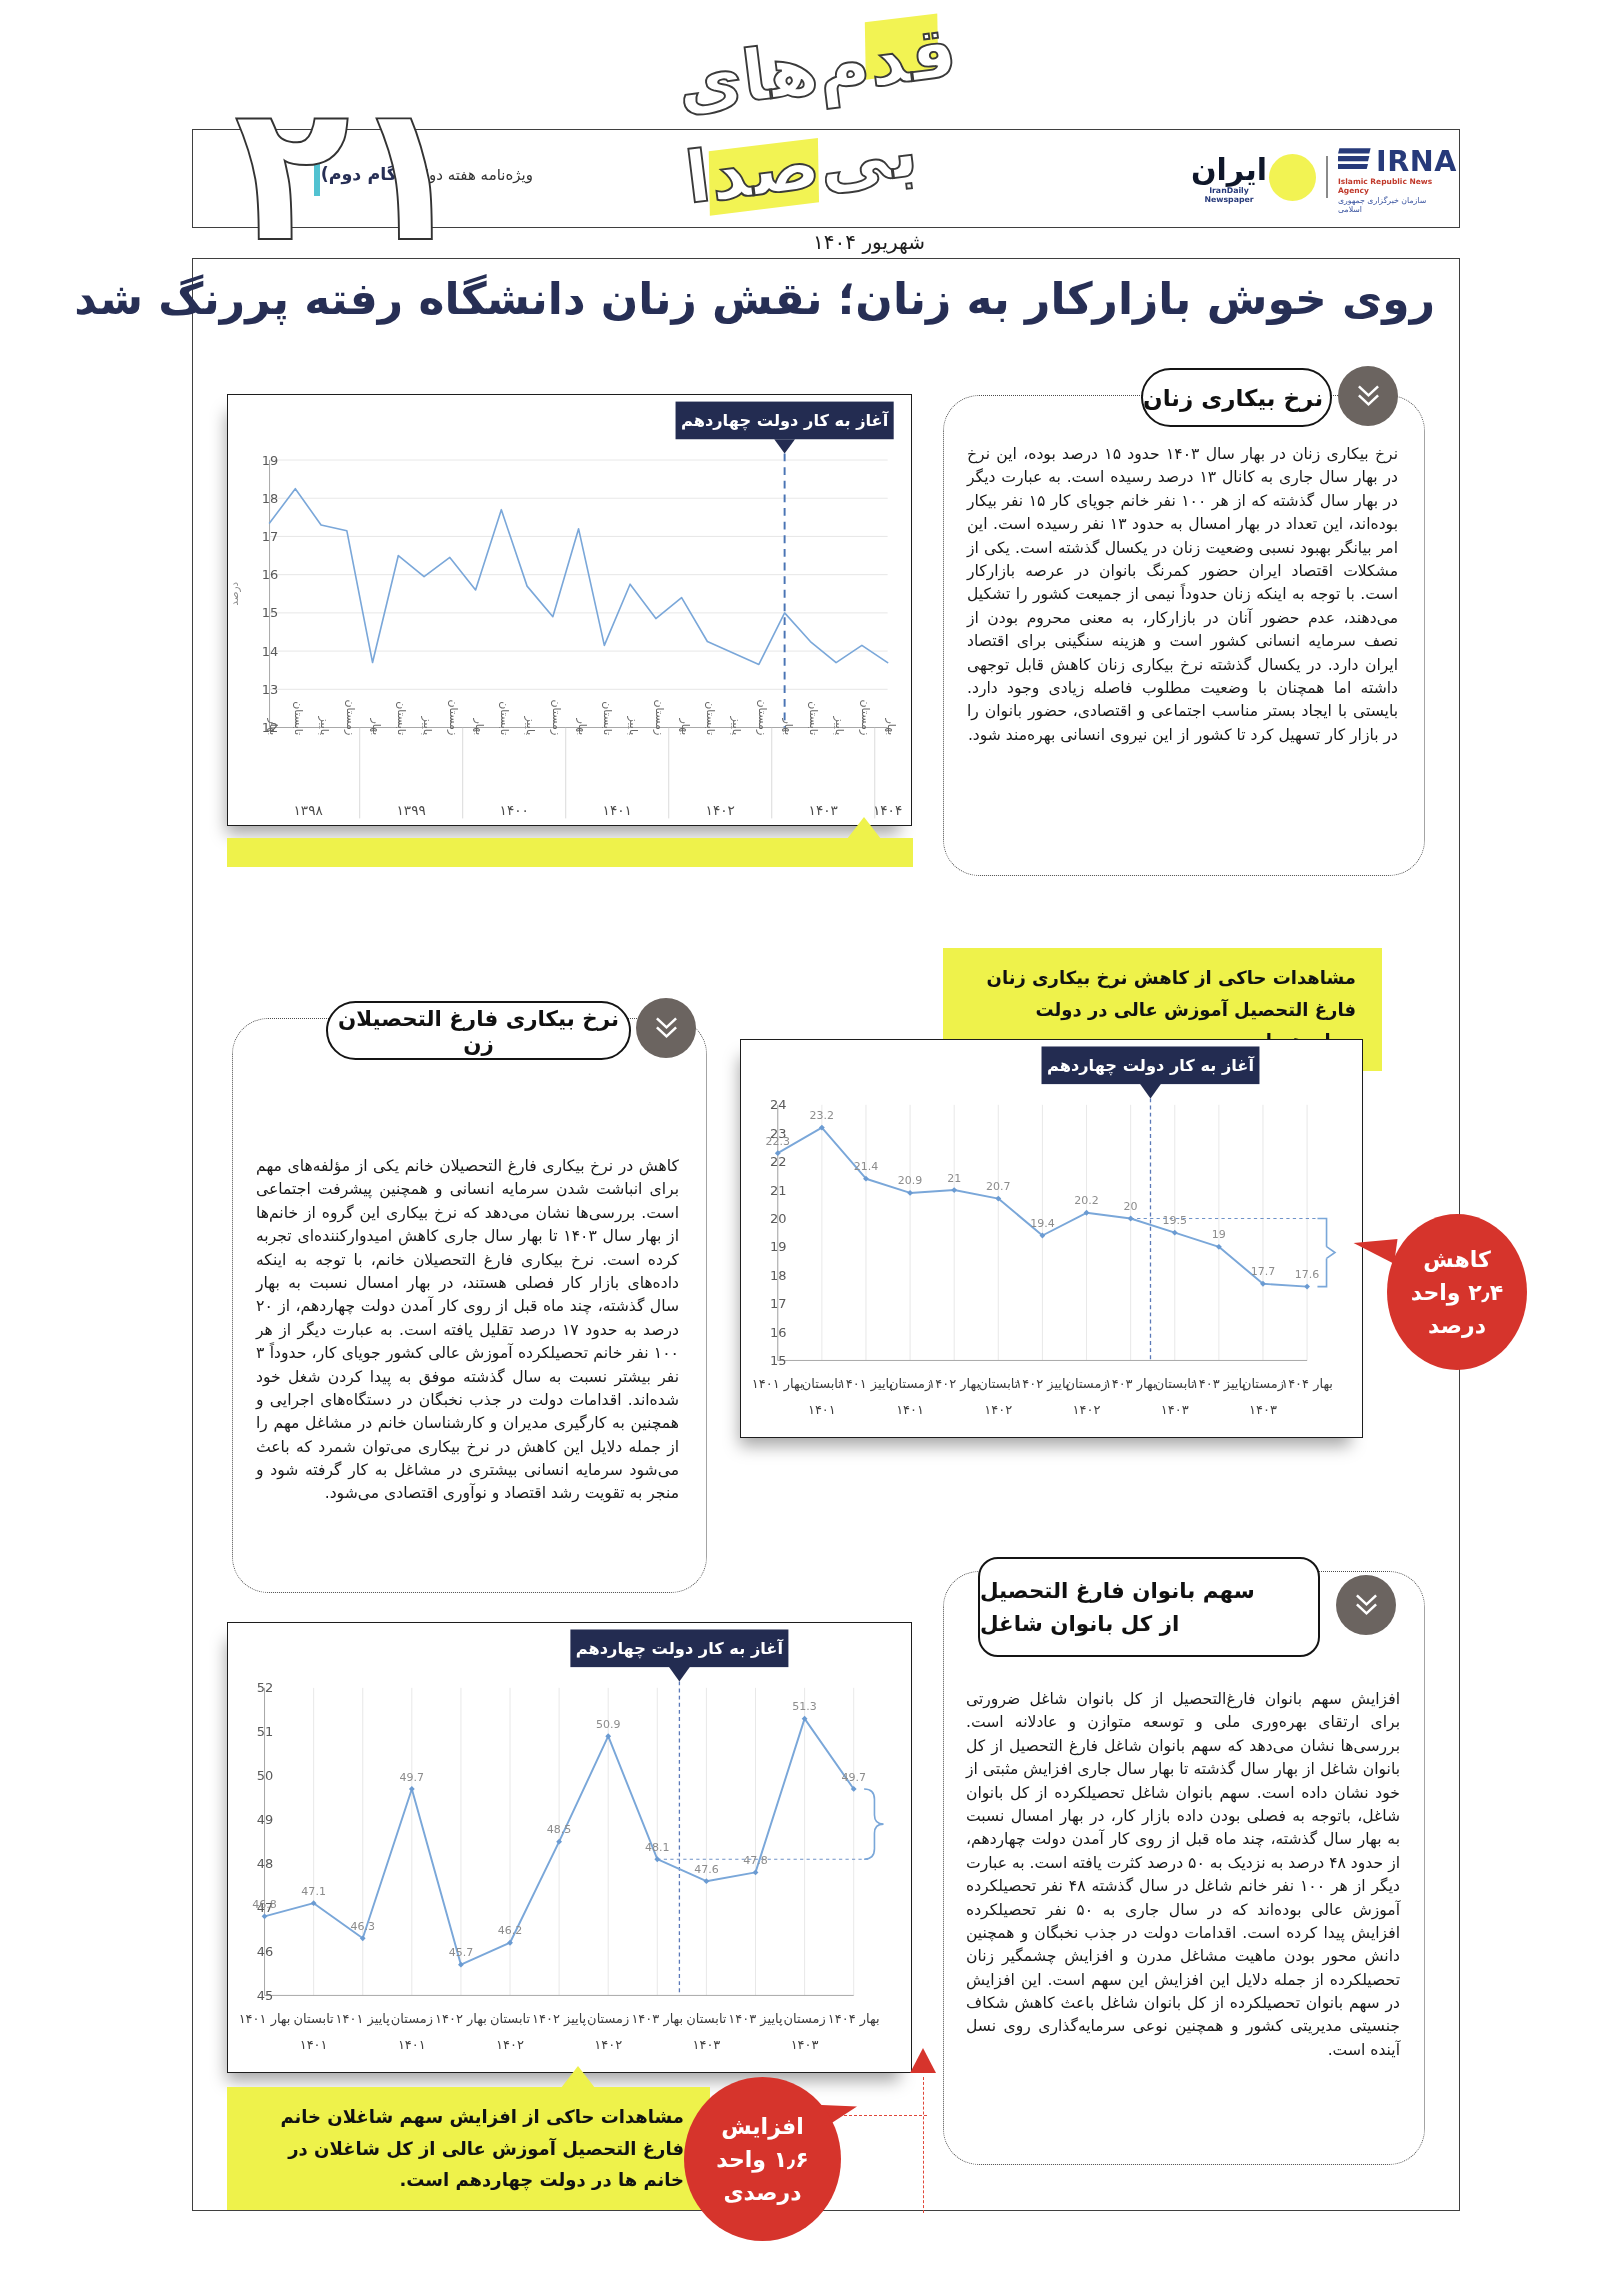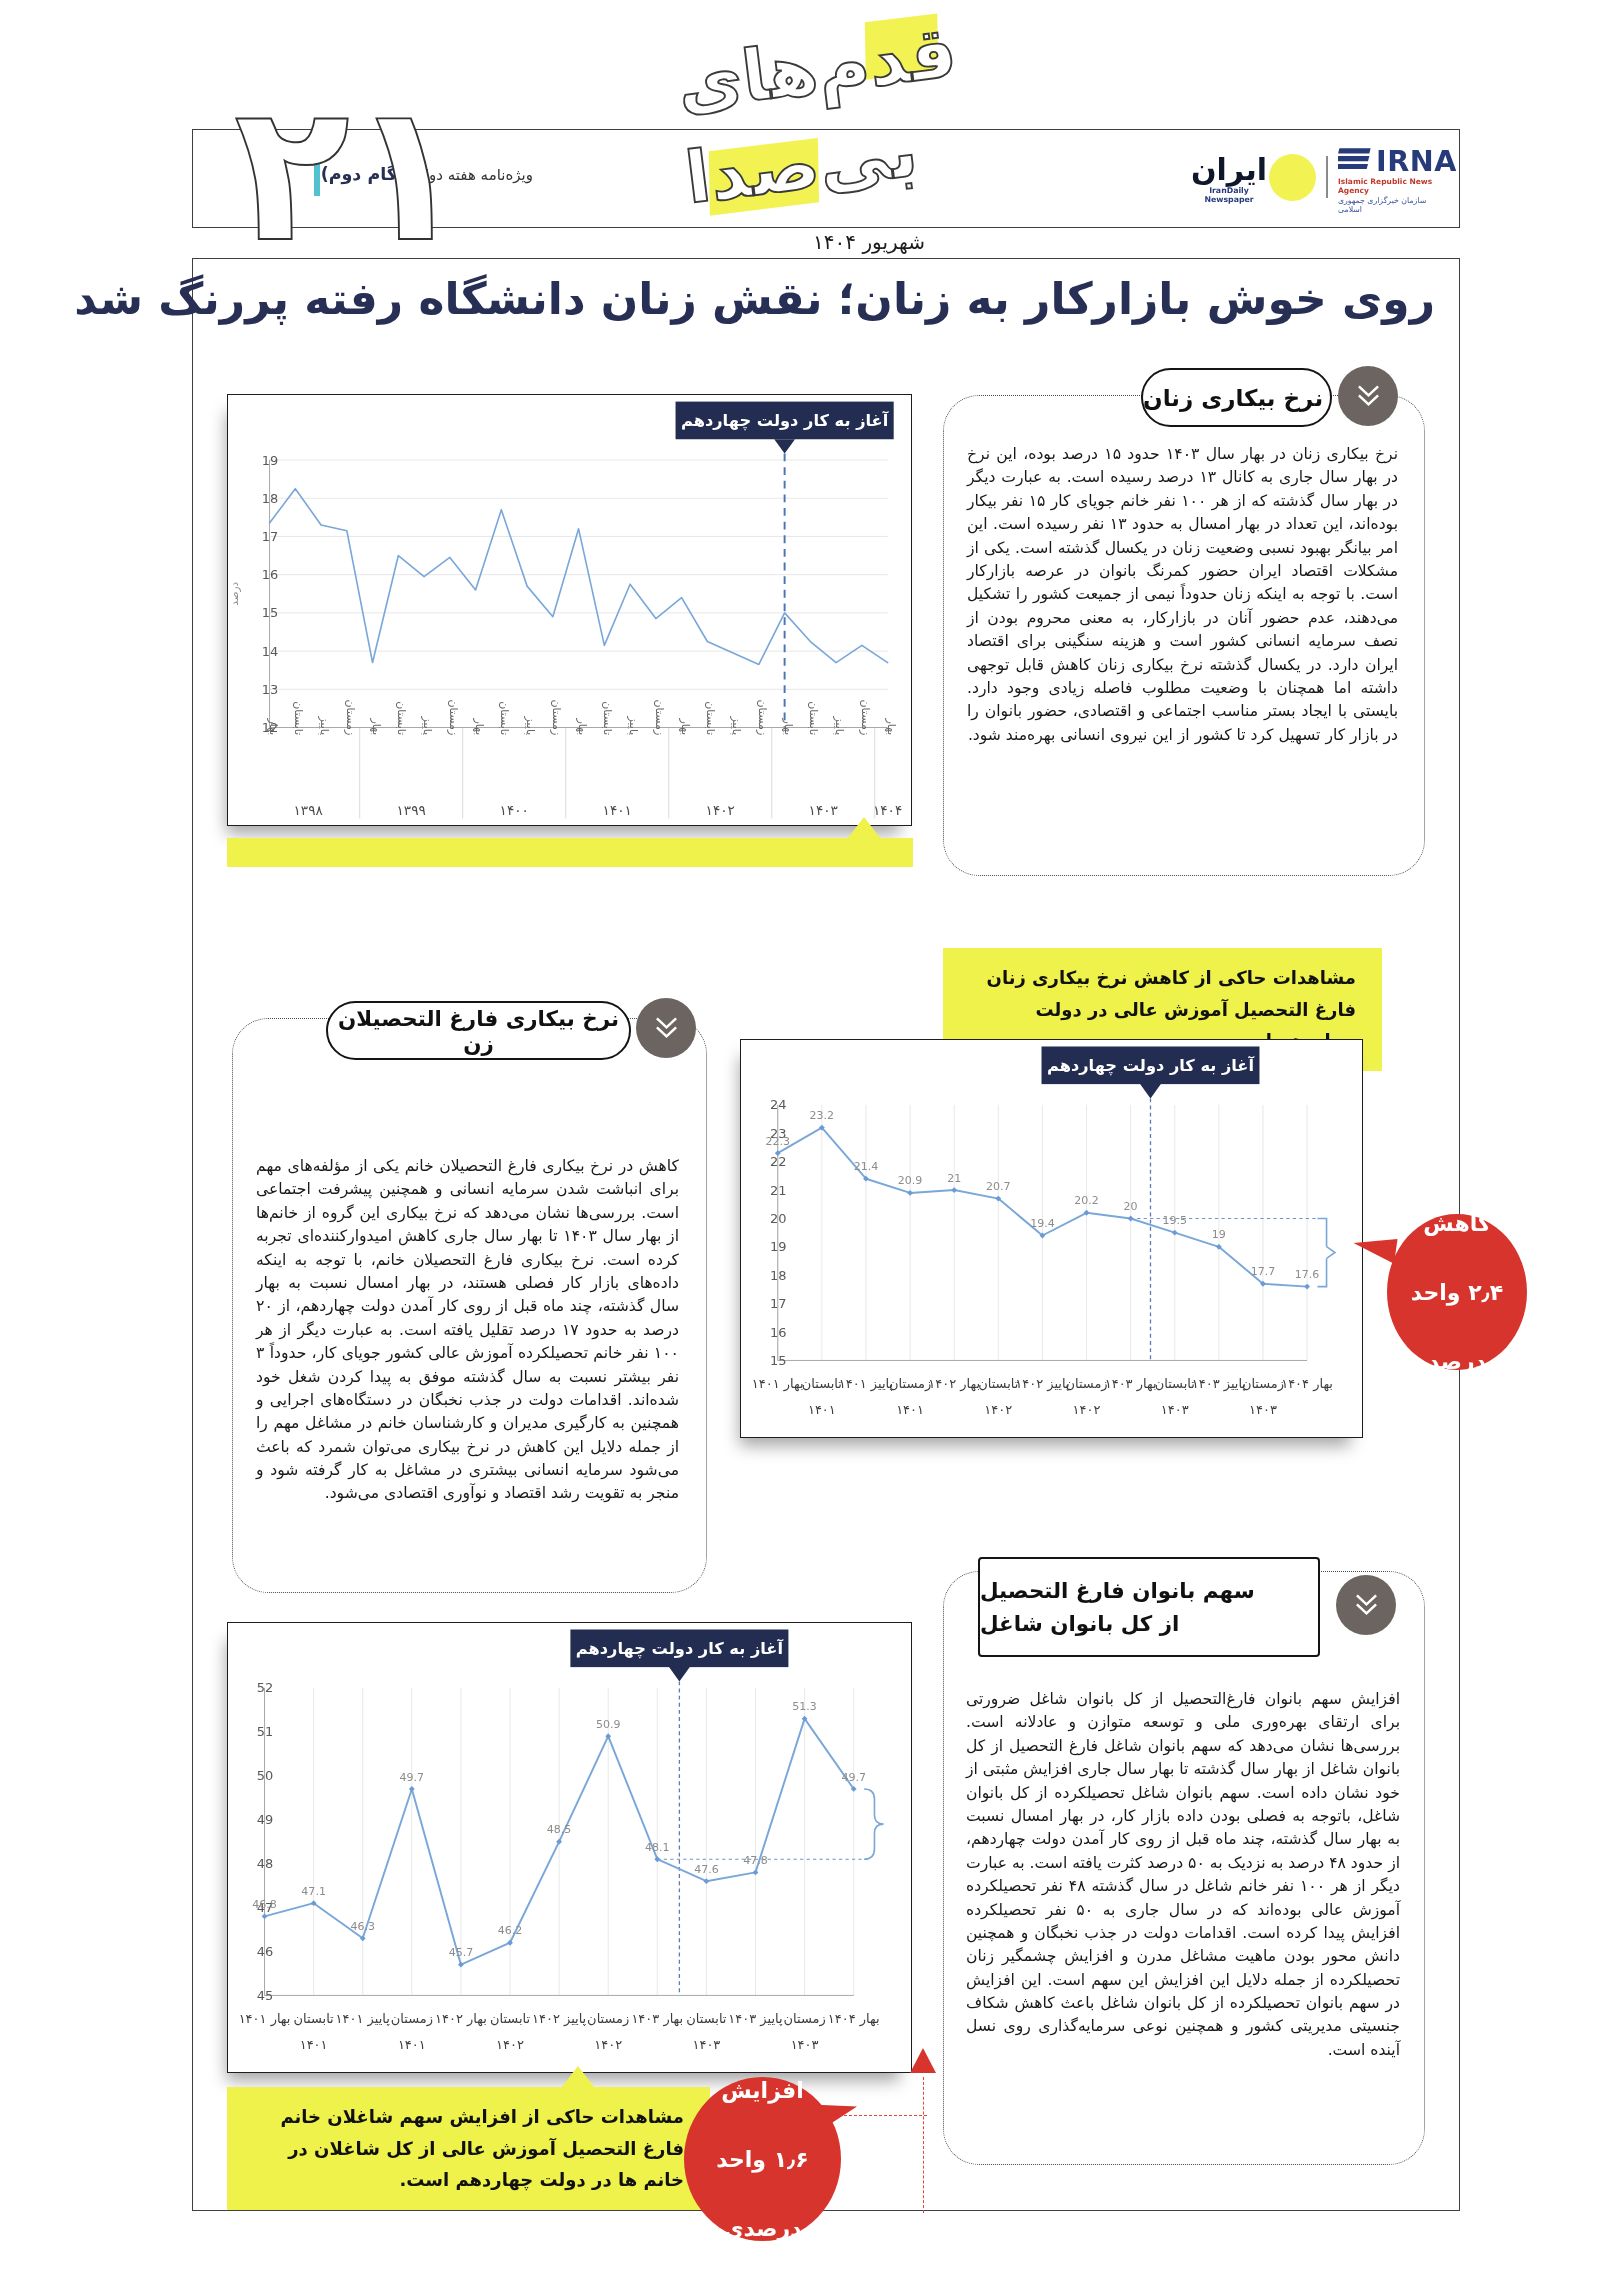--- a/index.html
+++ b/index.html
@@ -37,21 +37,21 @@
     color:#272f55;white-space:nowrap;z-index:2;}
   
   .card{border:1.6px dotted #4b4b4b;border-radius:36px;z-index:1;}
   .card1{left:943px;top:395px;width:480px;height:479px;}
   .card2{left:232px;top:1018px;width:473px;height:573px;}
   .card3{left:943px;top:1571px;width:480px;height:592px;}
   .pill{background:#fff;border:2.3px solid #141414;border-radius:649px;display:flex;flex-direction:column;
     align-items:flex-end;justify-content:center;font-weight:bold;color:#111;z-index:3;text-align:center;}
   .pill1{left:1141px;top:368px;width:187px;height:55px;font-size:23px;}
   .pill2{left:326px;top:1001px;width:301px;height:55px;font-size:21.4px;}
-  .pill3{left:978px;top:1557px;width:338px;height:96px;font-size:21.4px;border-radius:4px;line-height:1.55;}
+  .pill3{left:978px;top:1557px;width:338px;height:96px;font-size:21.4px;border-radius:20px;line-height:1.55;}
   .circ{width:60px;height:60px;border-radius:50%;background:#6b6460;display:flex;align-items:center;
     justify-content:center;z-index:3;}
   .circ1{left:1338px;top:366px;}
   .circ2{left:636px;top:998px;}
   .circ3{left:1336px;top:1575px;}
   .body-text{font-size:15.6px;line-height:1.5;color:#191919;text-align:justify;z-index:2;}
   .body1{left:967px;top:443px;width:431px;}
   .body2{left:256px;top:1155px;width:423px;}
   .body3{left:966px;top:1688px;width:434px;}
   
@@ -64,21 +64,21 @@
     text-align:right;padding:14.3px 26px;z-index:2;}
   .cap1{left:227px;top:838px;width:634px;}
   .cap2{left:943px;top:948px;width:387px;}
   .cap3{left:227px;top:2087px;width:431px;}
   .tri-up{position:absolute;width:0;height:0;border-left:17px solid transparent;
     border-right:17px solid transparent;border-bottom:22px solid #eef24b;top:-21px;}
   .tri-down{position:absolute;width:0;height:0;border-left:17px solid transparent;
     border-right:17px solid transparent;border-top:22px solid #eef24b;bottom:-21px;}
   
   .badge{background:#d6342c;border-radius:50%;display:flex;flex-direction:column;align-items:center;
-    justify-content:center;color:#fff;font-weight:bold;font-size:22px;line-height:1.5;z-index:6;text-align:center;gap:36px;}
+    justify-content:center;color:#fff;font-weight:bold;font-size:22px;line-height:1.5;z-index:6;text-align:center;}
   .badge1{left:1387px;top:1214px;width:140px;height:156px;}
   .badge2{left:684px;top:2077px;width:157px;height:164px;}
   .badge1-tail{left:1353px;top:1236px;width:0;height:0;border-right:43px solid #d6342c;
     border-top:10.4px solid transparent;border-bottom:15.6px solid transparent;transform:rotate(8deg);z-index:5;}
   .badge2-tail{left:818px;top:2101px;width:0;height:0;border-left:40px solid #d6342c;
     border-top:9px solid transparent;border-bottom:17px solid transparent;transform:rotate(-10deg);z-index:5;}
   .red-dash-h{left:839px;top:2115px;width:88px;border-top:1.9px dashed #e0473a;z-index:4;}
   .red-dash-v{left:923px;top:2077px;height:136px;border-left:1.9px dashed #e0473a;z-index:4;}
   .red-arrow-up{left:910px;top:2048px;width:0;height:0;border-left:13.6px solid transparent;
     border-right:13.6px solid transparent;border-bottom:25px solid #d6342c;z-index:4;}

